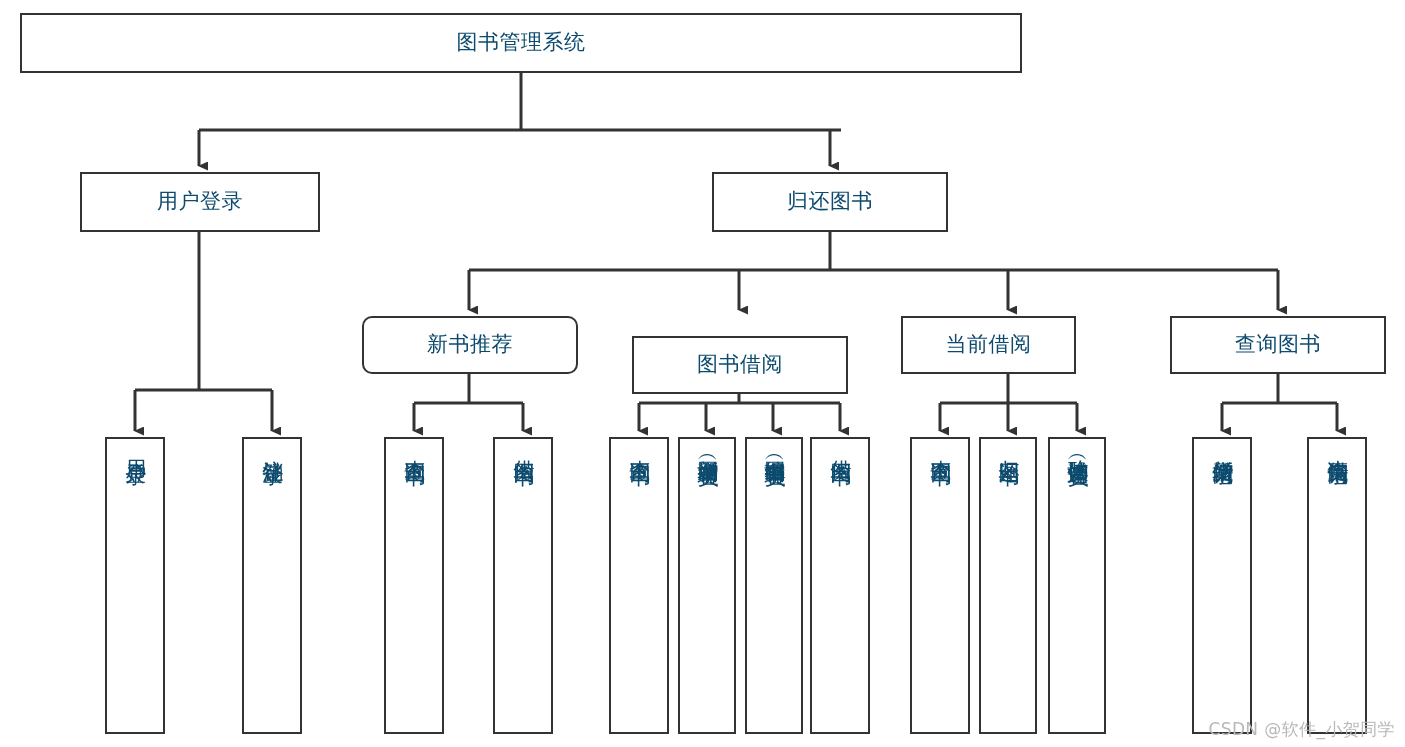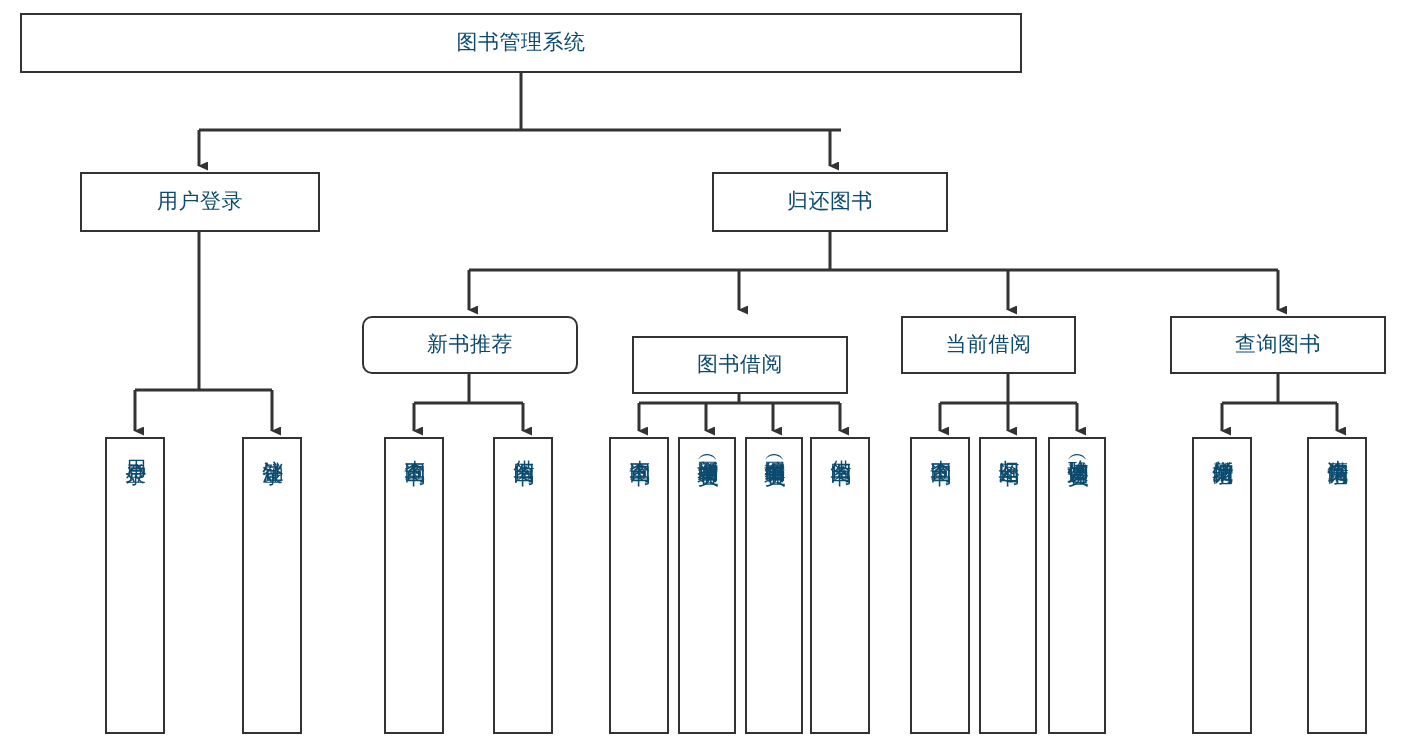--- a/index.html
+++ b/index.html
@@ -210,14 +210,15 @@
   </div>
 
   <div class="node vertical tall-text" style="left:1192px; top:437px; width:60px; height:297px;">
     <span class="node-label">新增借阅记录</span>
   </div>
 
   <div class="node vertical tall-text" style="left:1307px; top:437px; width:60px; height:297px;">
     <span class="node-label">查询借阅记录</span>
   </div>
 
+  <div class="watermark">CSDN @软件_小贺同学</div>
 
 </div>
 
 </body></html>

